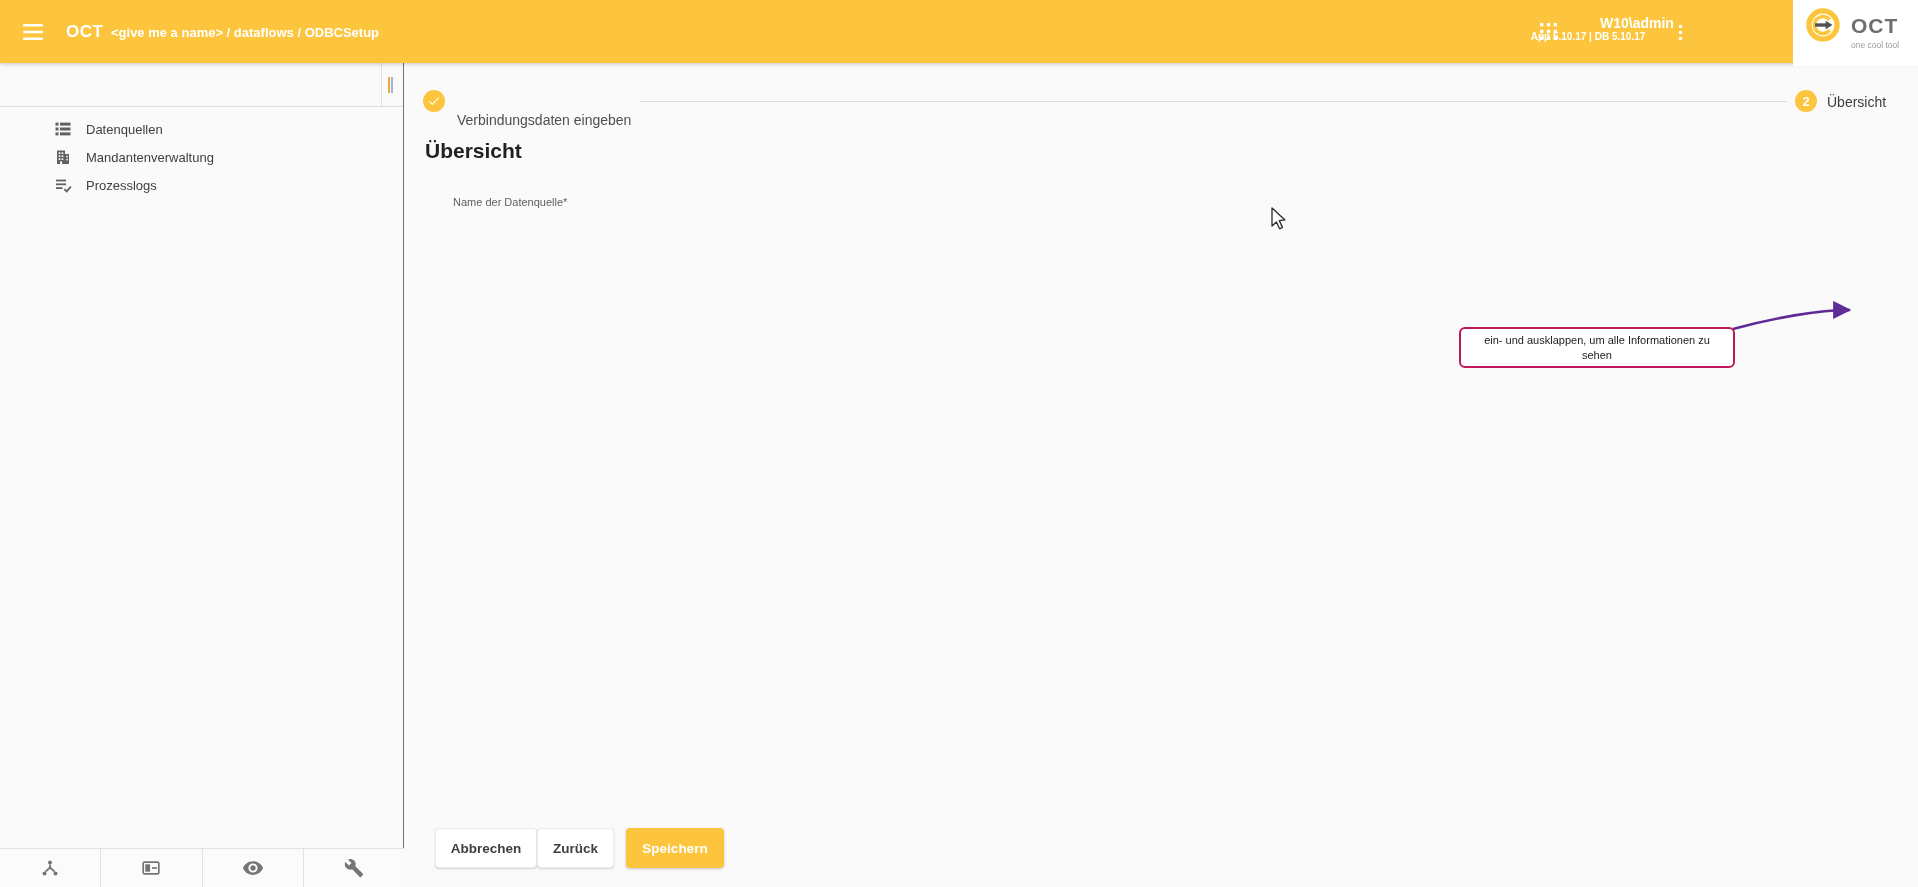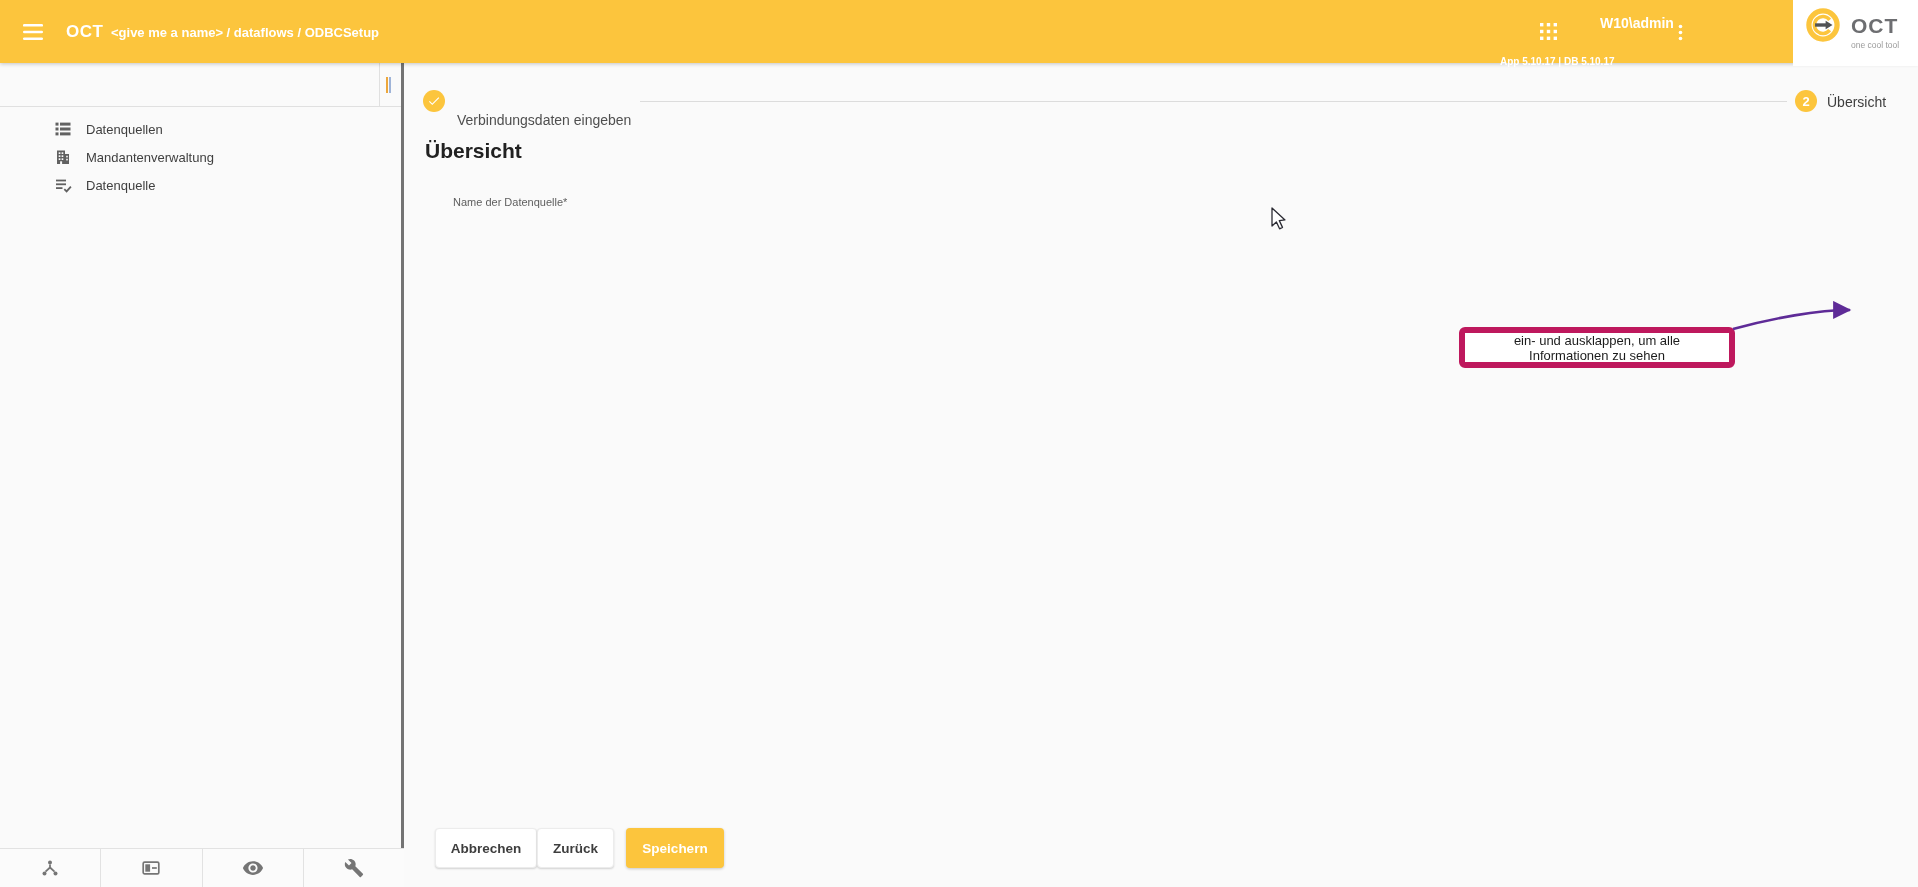--- a/index.html
+++ b/index.html
@@ -8,30 +8,30 @@
 
   
   .topbar { position:absolute; left:0; top:0; width:1918px; height:63px; background:#fcc53d;
             box-shadow:0 1px 4px rgba(0,0,0,.22); z-index:20; }
   .hamburger { position:absolute; left:23px; top:24px; width:20px; height:16px; cursor:pointer; }
   .app-title { position:absolute; left:66px; top:22px; color:#fff; font-size:17px; font-weight:bold; letter-spacing:.5px; }
   .breadcrumb { position:absolute; left:111px; top:25px; color:#fff; font-size:13px; font-weight:bold; }
   .apps-grid { position:absolute; left:1540px; top:23px; width:17px; height:17px; cursor:pointer; }
   .user-name { position:absolute; left:1600px; top:15px; color:#fff; font-size:14px; font-weight:bold; }
   .kebab { position:absolute; left:1678px; top:24px; width:10px; height:16px; cursor:pointer; }
-  .version-info { position:absolute; left:1500px; top:56px; width:176px; text-align:left;
+  .version-info { position:absolute; left:1500px; top:31px; width:176px; text-align:center;
                   color:#fff; font-size:10px; font-weight:bold; }
   .logo-panel { position:absolute; right:0; top:0; width:125px; height:66px; background:#fff; z-index:21; }
   .logo-mark { position:absolute; left:12px; top:7px; }
   .logo-text { position:absolute; left:58px; top:14px; color:#6d6e71; font-size:21px; font-weight:bold; letter-spacing:1px; }
   .logo-tagline { position:absolute; left:58px; top:40px; color:#9b9b9b; font-size:8.5px; }
 
   
   .sidebar { position:absolute; left:0; top:63px; width:404px; height:824px; background:#fafafa;
-             border-right:3px solid #737373; z-index:5; }
+             border-right:1px solid #737373; z-index:5; }
   .sidebar-topstrip { position:absolute; left:0; top:0; width:100%; height:44px; border-bottom:1px solid #e0e0e0; }
   .splitter-cell { position:absolute; right:0; top:0; width:22px; height:44px; border-left:1px solid #e0e0e0; }
   .splitter-handle { position:absolute; left:6px; top:14px; width:6px; height:16px; cursor:col-resize; }
   .splitter-handle .bar-a { position:absolute; left:0; top:0; width:2px; height:16px; background:#eda73b; }
   .splitter-handle .bar-b { position:absolute; left:3px; top:0; width:2px; height:16px; background:#9fb4d8; }
   .nav { position:absolute; left:0; top:52px; width:100%; }
   .nav-item { position:relative; height:28px; cursor:pointer; }
   .nav-item .nicon { position:absolute; left:54px; top:50%; transform:translateY(-50%); width:18px; height:18px; }
   .nav-item .nlabel { position:absolute; left:86px; top:50%; transform:translateY(-50%);
                       font-size:13px; color:#3f3f3f; white-space:nowrap; }
@@ -63,23 +63,23 @@
 
   .card { position:absolute; left:428px; top:278px; width:1478px; height:284px; background:#fff;
           border:1px solid #e6e6e6; border-radius:5px; box-shadow:0 2px 4px rgba(0,0,0,.14); }
   .card-title { position:absolute; left:27px; top:23px; font-size:15px; color:#424242; }
   .card-chevron { position:absolute; right:16px; top:20px; width:22px; height:22px; cursor:pointer; }
   .kv-key { position:absolute; left:15px; top:86px; font-size:13.5px; color:#383838; }
   .kv-value { position:absolute; left:332px; top:86px; font-size:13.5px; color:#383838; }
 
   
   .annotation-box { position:absolute; left:1459px; top:327px; width:276px; height:41px;
-                    background:#fff; border:6px solid #be185d; border-radius:6px;
+                    background:#fff; border:2px solid #be185d; border-radius:6px;
                     display:flex; align-items:center; justify-content:center; text-align:center;
-                    font-size:13px; color:#1c1c1c; line-height:15px; padding:2px 8px; z-index:10; }
+                    font-size:11px; color:#1c1c1c; line-height:15px; padding:2px 8px; z-index:10; }
   .annotation-arrow { position:absolute; left:1718px; top:296px; z-index:11; pointer-events:none; }
 
   
   .btn { position:absolute; top:828px; height:40px; border-radius:4px; font-family:"Liberation Sans", sans-serif;
          font-size:13.5px; display:flex; align-items:center; justify-content:center; cursor:pointer; }
   .btn-plain { background:#fff; color:#3e3e3e; font-weight:bold; border:1px solid #ececec;
                box-shadow:0 1px 2px rgba(0,0,0,.16); }
   .btn-cancel { left:435px; width:102px; }
   .btn-back { left:537px; width:77px; }
   .btn-save { left:626px; width:98px; background:#fcc53d; color:#fff; font-weight:bold; border:none;
@@ -191,21 +191,21 @@
         <span class="nicon">
           <svg width="18" height="18" viewBox="0 0 18 18">
             <g fill="#616161">
               <rect x="2" y="3.6" width="10" height="1.8"></rect>
               <rect x="2" y="7.4" width="10" height="1.8"></rect>
               <rect x="2" y="11.2" width="6.5" height="1.8"></rect>
             </g>
             <path d="M10.3 13.1 l2.3 2.3 4.3 -4.7" fill="none" stroke="#616161" stroke-width="1.8"></path>
           </svg>
         </span>
-        <span class="nlabel">Datenquelle</span>
+        <span class="nlabel">Prozesslogs</span>
       </div>
     </div>
 
     <div class="sidebar-footer">
       <div class="footer-cell">
         <svg width="20" height="20" viewBox="0 0 20 20">
           <g fill="#757575">
             <circle cx="10" cy="4.5" r="2"></circle>
               <circle cx="4.5" cy="15.5" r="2"></circle>
               <circle cx="15.5" cy="15.5" r="2"></circle>

